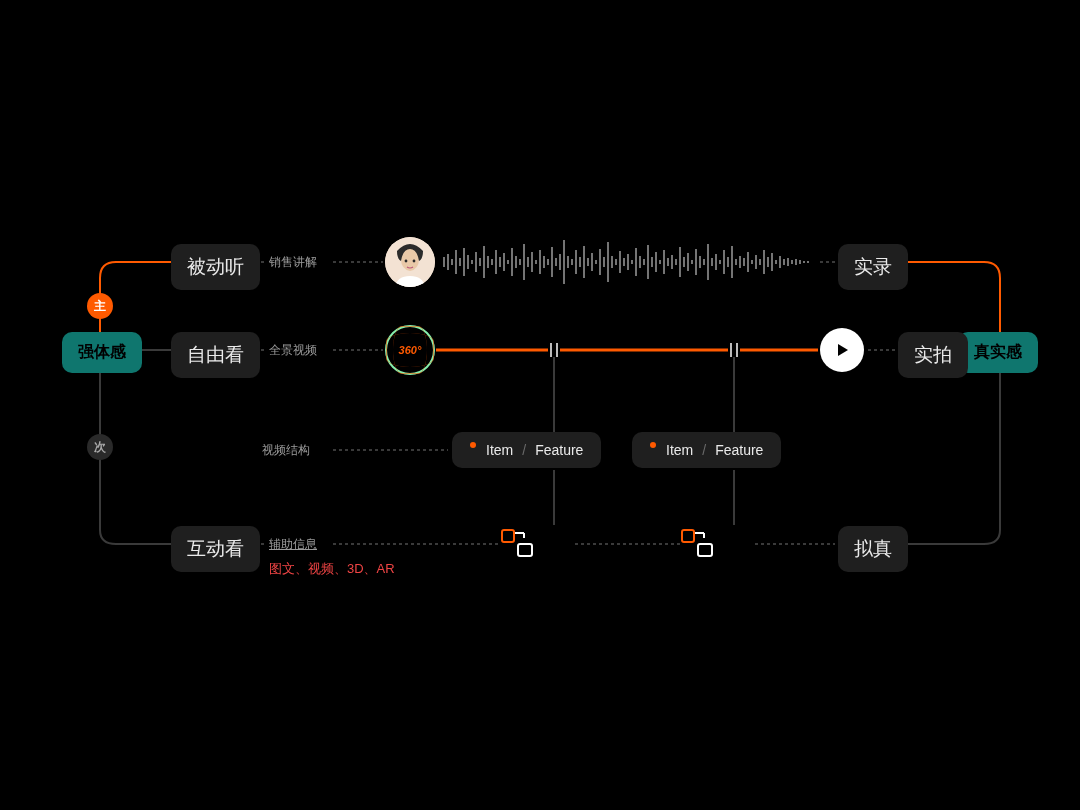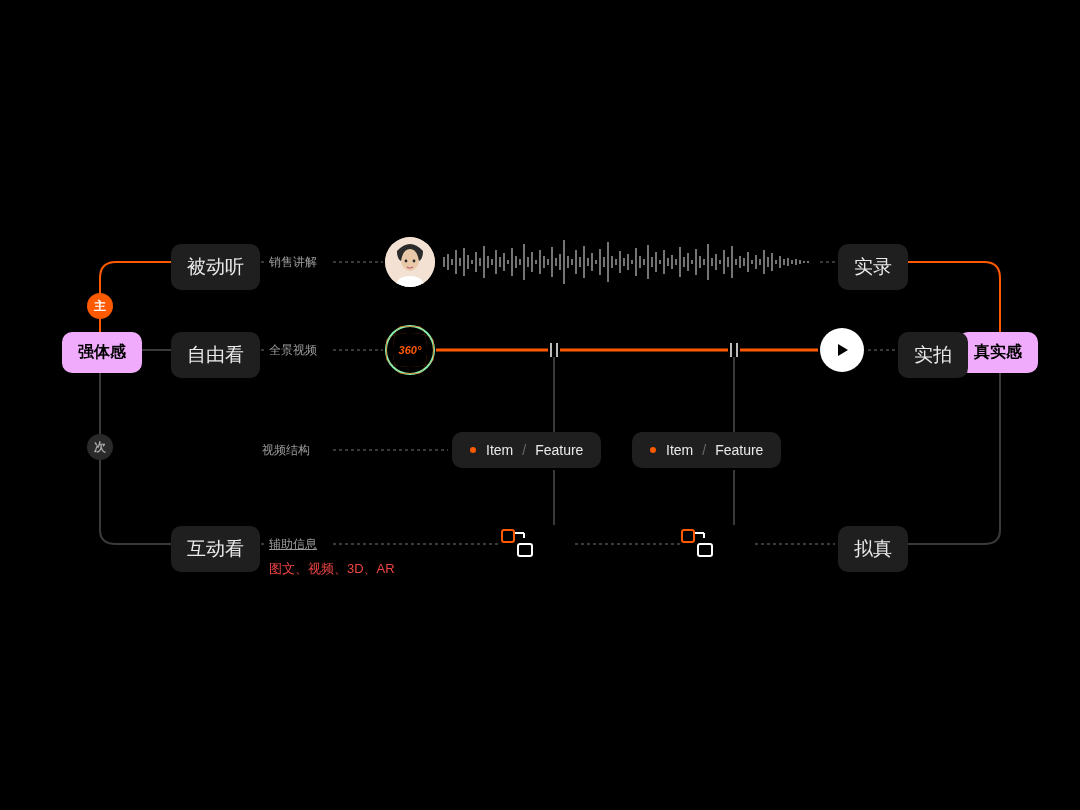--- a/index.html
+++ b/index.html
@@ -25,21 +25,21 @@
     font-size: 19px;
     font-weight: 500;
     padding: 10px 16px;
     white-space: nowrap;
   }
   .pill-dark {
     background: #1f1f1f;
     color: #eaeaea;
   }
   .pill-white {
-    background: #f0abfc;
+    background: #0f766e;
     color: #000;
     font-weight: 700;
     font-size: 16px;
   }
   .label {
     position: absolute;
     color: #9b9b9b;
     font-size: 12px;
     white-space: nowrap;
   }
@@ -102,21 +102,21 @@
     border-radius:50%;
     background:#fff;
     display:flex; align-items:center; justify-content:center;
   }
   .feature-card {
     position:absolute;
     background:#1f1f1f;
     border-radius:10px;
     padding:10px 18px;
     display:flex;
-    align-items:center;
+    align-items:flex-start;
     gap:6px;
     color:#eaeaea;
     font-size:14px;
   }
   .dot {
     width:6px; height:6px; border-radius:50%; background:#ff5a00;
     display:inline-block; margin-right:4px;
   }
   .slash { color:#6a6a6a; margin:0 3px; }
   .popup-icon {

